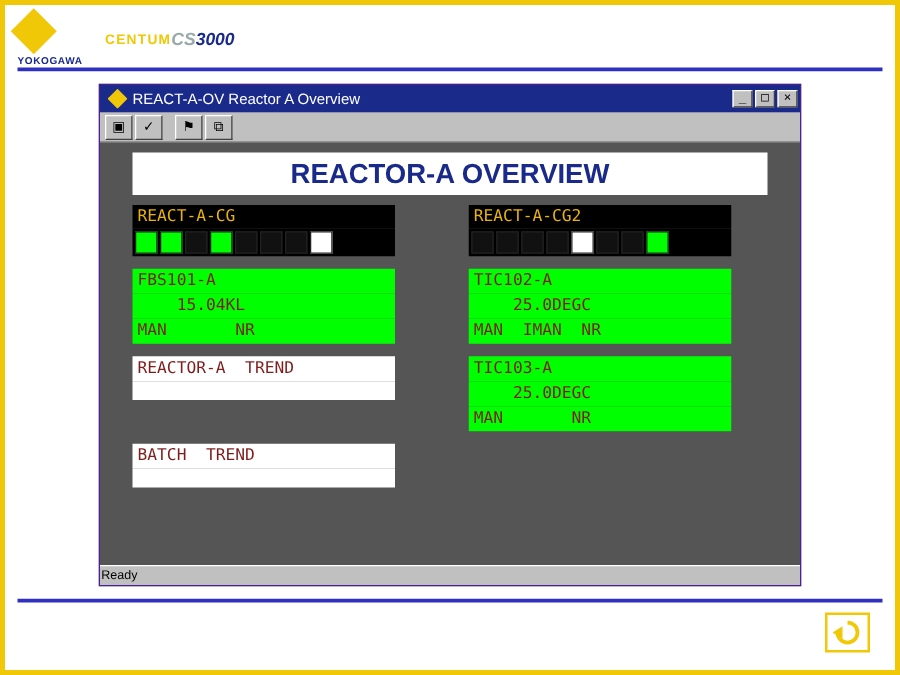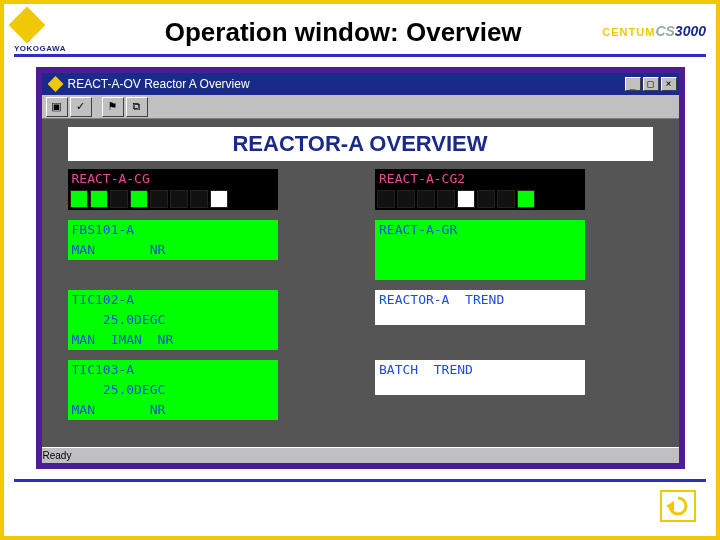--- a/index.html
+++ b/index.html
@@ -45,23 +45,23 @@
     color: #1a2a8a; display: flex; 
     line-height: 0.8;
   }
   .cs3000 .cs { color: #9aa; }
   .rule {
     height: 3px; background: #3030c0;
     margin: 0 10px 10px 10px;
   }
 
   .app-window {
-    width: 649px; height: 402px;
+    width: 562px; height: 402px;
     margin: 0 auto;
-    border: 6px solid #4c1d95;
+    border: 1px solid #4c1d95;
     background: #a8a8a8;
     display: flex; flex-direction: column;
   }
   .titlebar {
     background: #1a2a8a; color: #fff;
     display: flex; align-items: center;
     height: 22px; font-size: 12px;
     padding: 0 2px;
   }
   .titlebar .ticon {
@@ -104,25 +104,25 @@
   .grid {
     display: grid;
     grid-template-columns: 1fr 1fr;
     gap: 10px 30px;
   }
   .tile {
     font-family: monospace; font-size: 13px;
     width: 210px;
   }
   .tile-hdr {
-    background: #000; color: #ec4899;
+    background: #000; color: #eab308;
     padding: 2px 4px;
   }
   .tile-body {
-    background: #00ff00; color: #1d4ed8;
+    background: #00ff00; color: #7f1d1d;
     min-height: 20px;
     padding: 2px 4px;
     white-space: pre;
   }
   .tile-body.white { background: #fff; }
   .tile-body.thin { min-height: 12px; padding: 0 4px; }
   .status-row {
     display: flex; gap: 2px; padding: 2px;
     background: #000;
   }
@@ -157,21 +157,20 @@
   .return-btn svg { width: 24px; height: 22px; }
 </style>
 </head>
 <body>
 
 <div class="slide-header">
   <div class="logo-left">
     <div class="diamond"></div>
     <div class="logo-text">YOKOGAWA</div>
   </div>
-  <div class="slide-title">Operation window: Overview</div>
   <div class="logo-right">
     <div class="centum">CENTUM</div>
     <div class="cs3000">
       <span class="cs">CS</span>
       <span>3000</span>
     </div>
   </div>
 </div>
 <div class="rule"></div>
 
@@ -221,28 +220,24 @@
           <div class="sq d"></div>
           <div class="sq w"></div>
           <div class="sq d"></div>
           <div class="sq d"></div>
           <div class="sq g"></div>
         </div>
       </div>
 
       <div class="tile">
         <div class="tile-body">FBS101-A</div>
+        <div class="tile-body">    15.04KL</div>
         <div class="tile-body">MAN       NR</div>
       </div>
 
-      <div class="tile">
-        <div class="tile-body">REACT-A-GR</div>
-        <div class="tile-body"> </div>
-        <div class="tile-body"> </div>
-      </div>
 
       <div class="tile">
         <div class="tile-body">TIC102-A</div>
         <div class="tile-body">    25.0DEGC</div>
         <div class="tile-body">MAN  IMAN  NR</div>
       </div>
 
       <div class="tile">
         <div class="tile-body white">REACTOR-A  TREND</div>
         <div class="tile-body white thin"> </div>

